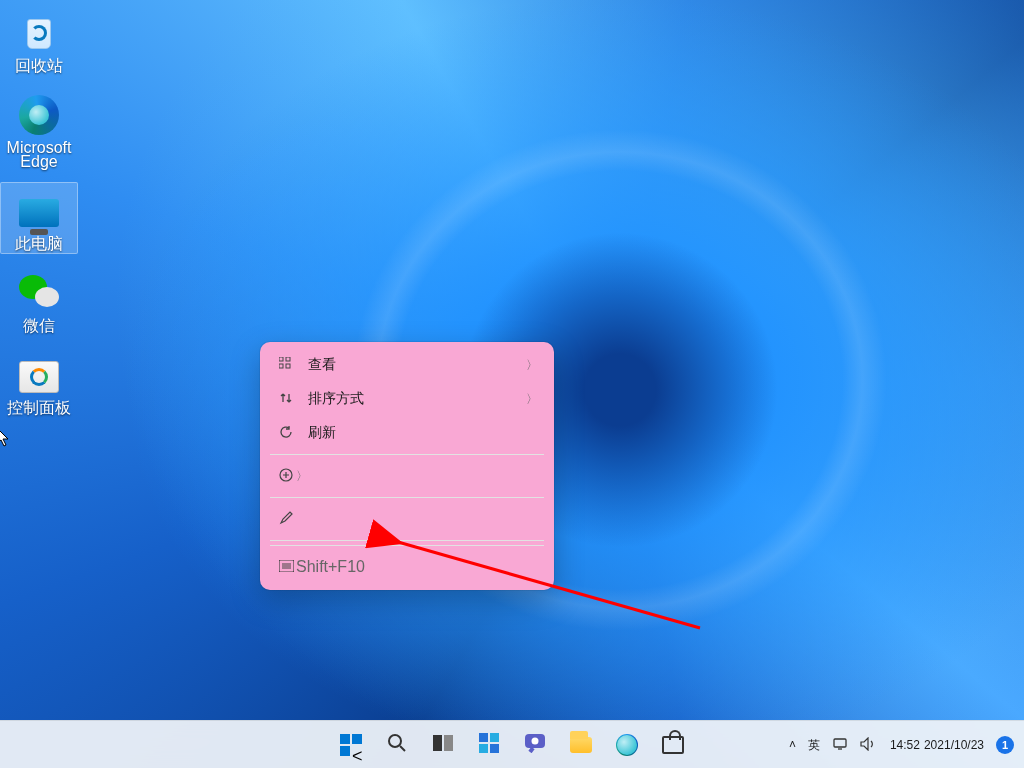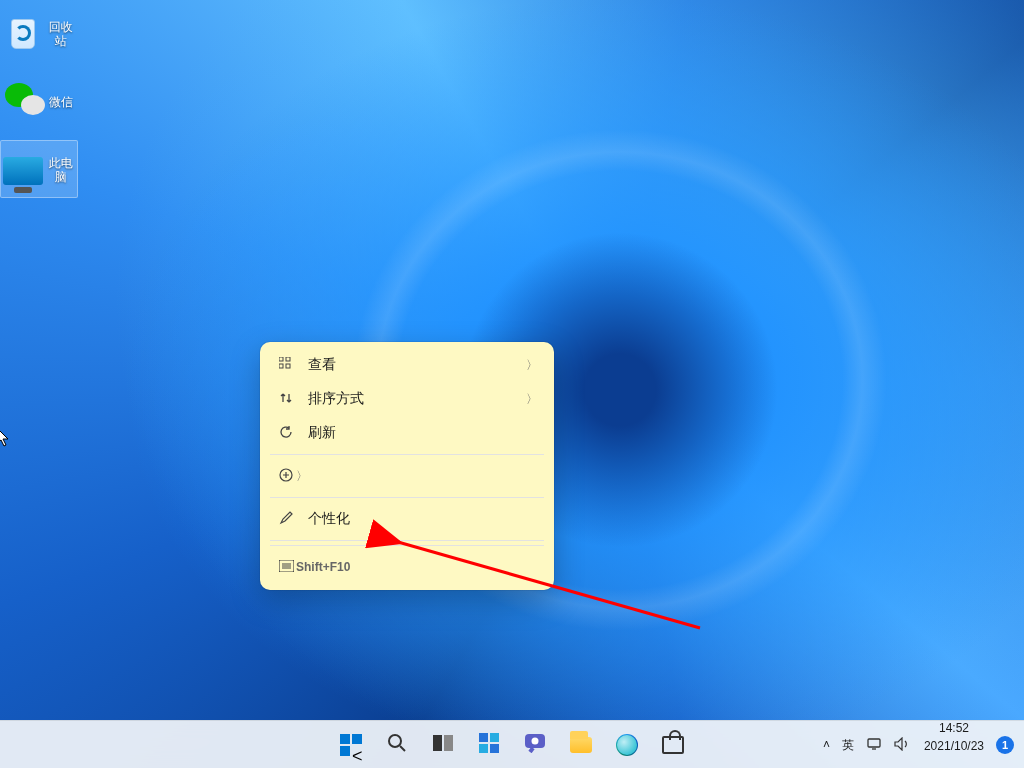--- a/index.html
+++ b/index.html
@@ -32,24 +32,25 @@
     width: 78px;
     padding-top: 4px;
     display: flex;
     flex-direction: column;
     align-items: center;
   }
   .desktop-icon {
     width: 78px;
     margin-bottom: 10px;
     display: flex;
+    flex-direction: column;
     align-items: center;
     text-align: center;
     color: #fff;
-    font-size: 12px;
+    font-size: 16px;
     text-shadow: 0 1px 2px rgba(0,0,0,0.6);
     padding: 4px 0 2px;
     border: 1px solid transparent;
   }
   .desktop-icon.selected {
     background: rgba(255,255,255,0.18);
     border: 1px solid rgba(255,255,255,0.35);
     border-radius: 2px;
   }
   .desktop-icon .ic {
@@ -57,39 +58,39 @@
     display: flex; align-items: center; justify-content: center;
     margin-bottom: 2px;
   }
   .desktop-icon .label { line-height: 14px; max-width: 74px; }
 
   
   .context-menu {
     position: absolute;
     left: 260px; top: 342px;
     width: 294px;
-    background: #fef9c3;
+    background: #f9a8d4;
     border-radius: 10px;
     box-shadow: 0 10px 30px rgba(0,0,0,0.25), 0 0 0 1px rgba(0,0,0,0.06);
     padding: 6px;
     font-size: 14px;
     color: #1b1b1b;
   }
   .cm-item {
     display: flex;
     align-items: center;
     height: 34px;
     padding: 0 10px;
     border-radius: 6px;
     cursor: default;
   }
   .cm-item .cm-icon { width: 20px; text-align: center; color: #444; font-size: 14px; }
   .cm-item .cm-label { margin-left: 12px; flex: 1; }
   .cm-item .cm-chevron { color: #666; font-size: 12px; }
-  .cm-item .cm-shortcut { color: #666; font-size: 12px; font-weight: bold; }
+  .cm-item .cm-shortcut { color: #666; font-size: 16px; }
   .cm-sep { height: 1px; background: #e2e2e2; margin: 4px 4px; }
 
   
   .arrow-annotation {
     position: absolute; left: 0; top: 0; pointer-events: none;
   }
 
   
   .cursor {
     position: absolute; left: -3px; top: 428px; font-size: 16px; color: #fff;
@@ -123,21 +124,21 @@
   .tb-right {
     position: absolute;
     right: 0; top: 0; height: 48px;
     display: flex;
     align-items: center;
     padding-right: 4px;
     font-size: 12px;
     color: #1b1b1b;
   }
   .tray-item { padding: 0 6px; display: flex; align-items: center; gap: 4px; height: 48px; }
-  .clock { text-align: center; line-height: 14px; padding: 0 8px; flex-direction: column; }
+  .clock { text-align: center; line-height: 14px; padding: 0 8px; }
   .notif-badge {
     width: 18px; height: 18px;
     border-radius: 50%;
     background: #1a73e8;
     color: #fff;
     display: flex; align-items: center; justify-content: center;
     font-size: 11px; font-weight: 600;
     margin-right: 6px; margin-left: 4px;
   }
 
@@ -185,40 +186,54 @@
   <div class="desktop-icon">
     <div class="ic">
         <div class="recycle-ic">
           <div class="bin"></div>
           <div class="arrow"></div>
         </div>
       </div>
     <div class="label">回收站</div>
   </div>
 
-
+  <div class="desktop-icon">
+    <div class="ic">
+        <div class="edge-ring"></div>
+      </div>
+    <div class="label">Microsoft Edge</div>
+  </div>
+
+
+  <div class="desktop-icon selected">
+    <div class="ic">
+        <div class="pc-ic"></div>
+      </div>
+    <div class="label">此电脑</div>
+  </div>
 
   <div class="desktop-icon">
     <div class="ic">
         <div class="wechat-ic">
           <div class="b1"></div>
           <div class="b2"></div>
         </div>
       </div>
     <div class="label">微信</div>
   </div>
 
-  <div class="desktop-icon selected">
-    <div class="ic">
-        <div class="pc-ic"></div>
-      </div>
-    <div class="label">此电脑</div>
-  </div>
-
-
+
+  <div class="desktop-icon">
+    <div class="ic">
+        <div class="cp-ic">
+          <div class="dial"></div>
+        </div>
+      </div>
+    <div class="label">控制面板</div>
+  </div>
 
 </div>
 
 <div class="context-menu">
   <div class="cm-item">
     <span class="cm-icon">
       <svg width="14" height="14" viewBox="0 0 14 14">
           <rect x="0" y="0" width="4" height="4" fill="none" stroke="#444"></rect>
           <rect x="7" y="0" width="4" height="4" fill="none" stroke="#444"></rect>
           <rect x="0" y="7" width="4" height="4" fill="none" stroke="#444"></rect>
@@ -256,21 +271,20 @@
     </span>
     <span class="cm-chevron">〉</span>
   </div>
   <div class="cm-sep"></div>
   <div class="cm-item">
     <span class="cm-icon">
       <svg width="14" height="14" viewBox="0 0 14 14">
           <path d="M2 12 l2-4 7-7 2 2 -7 7 Z" fill="none" stroke="#444" stroke-width="1.2"></path>
         </svg>
     </span>
-    <span class="cm-label">个性化</span>
   </div>
   <div class="cm-sep"></div>
   <div class="cm-sep"></div>
   <div class="cm-item">
     <span class="cm-icon">
       <svg width="15" height="12" viewBox="0 0 15 12">
           <rect x="0" y="0" width="15" height="12" rx="1.5" fill="none" stroke="#444" stroke-width="1.2"></rect>
           <path d="M3 4 h9 M3 6 h9 M3 8 h9" stroke="#444" stroke-width="1"></path>
         </svg>
     </span>

